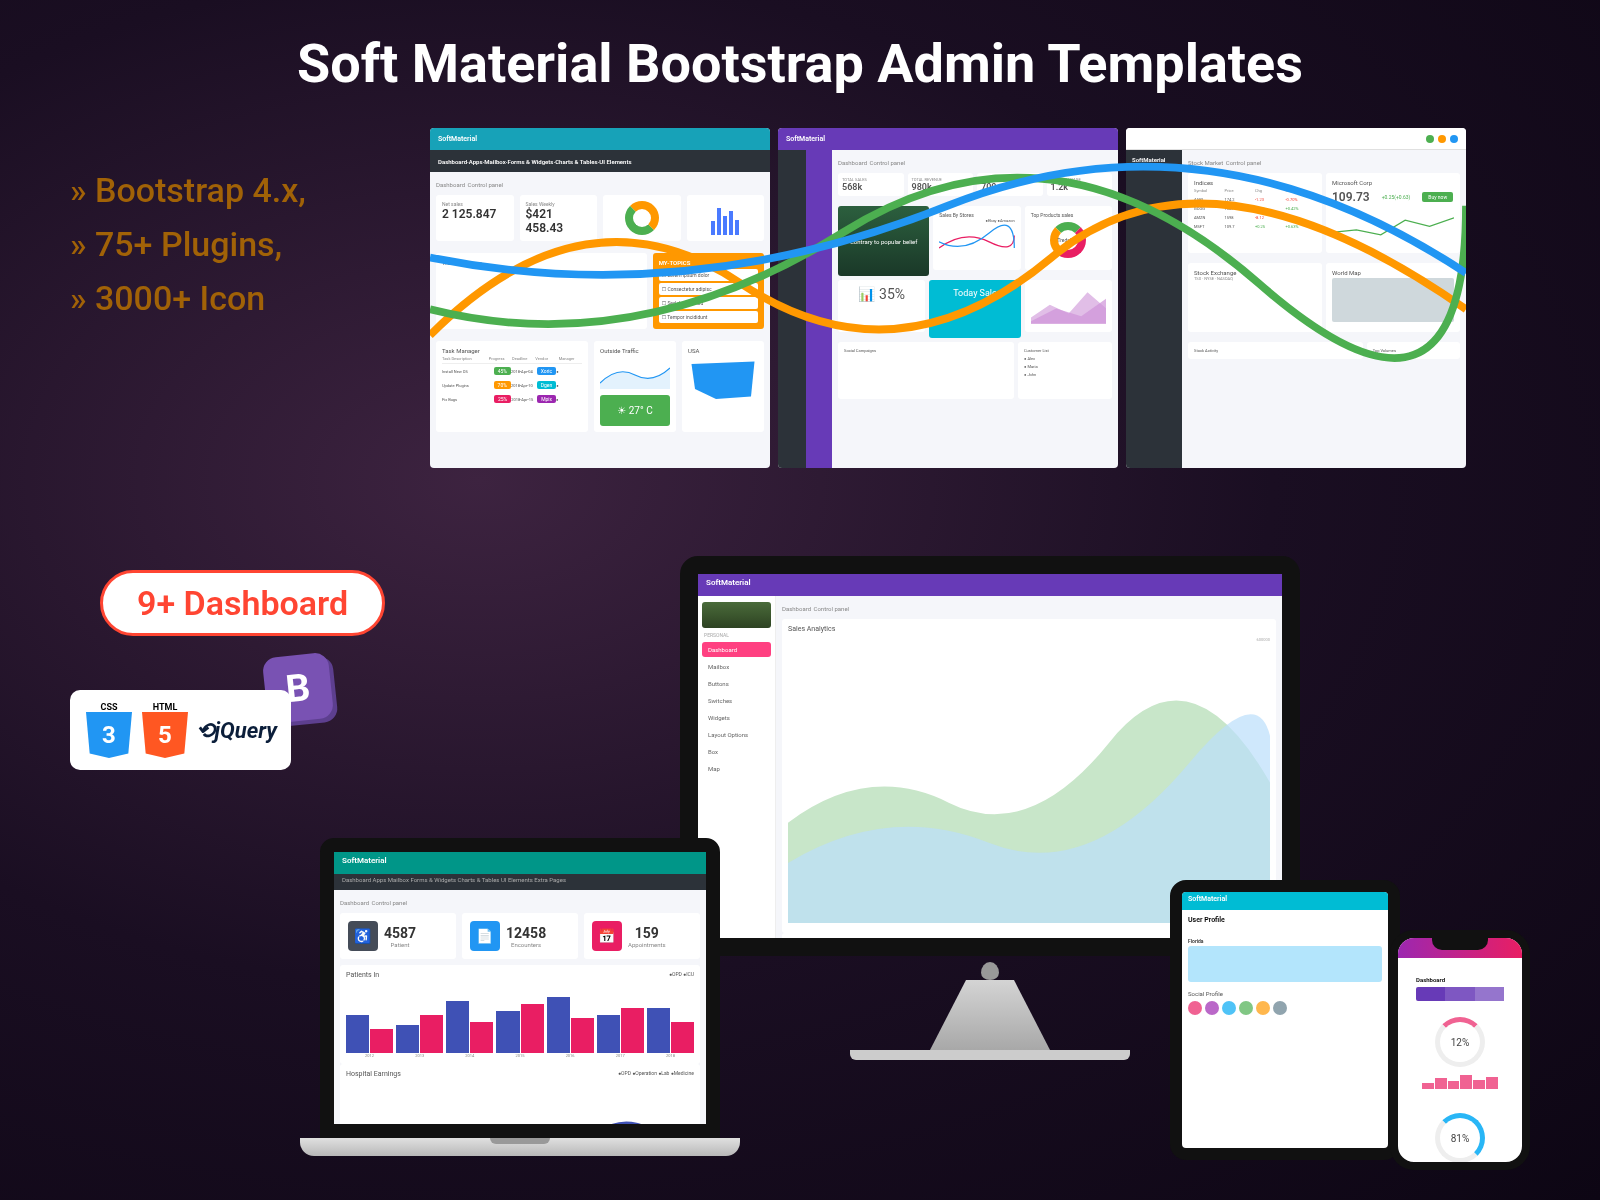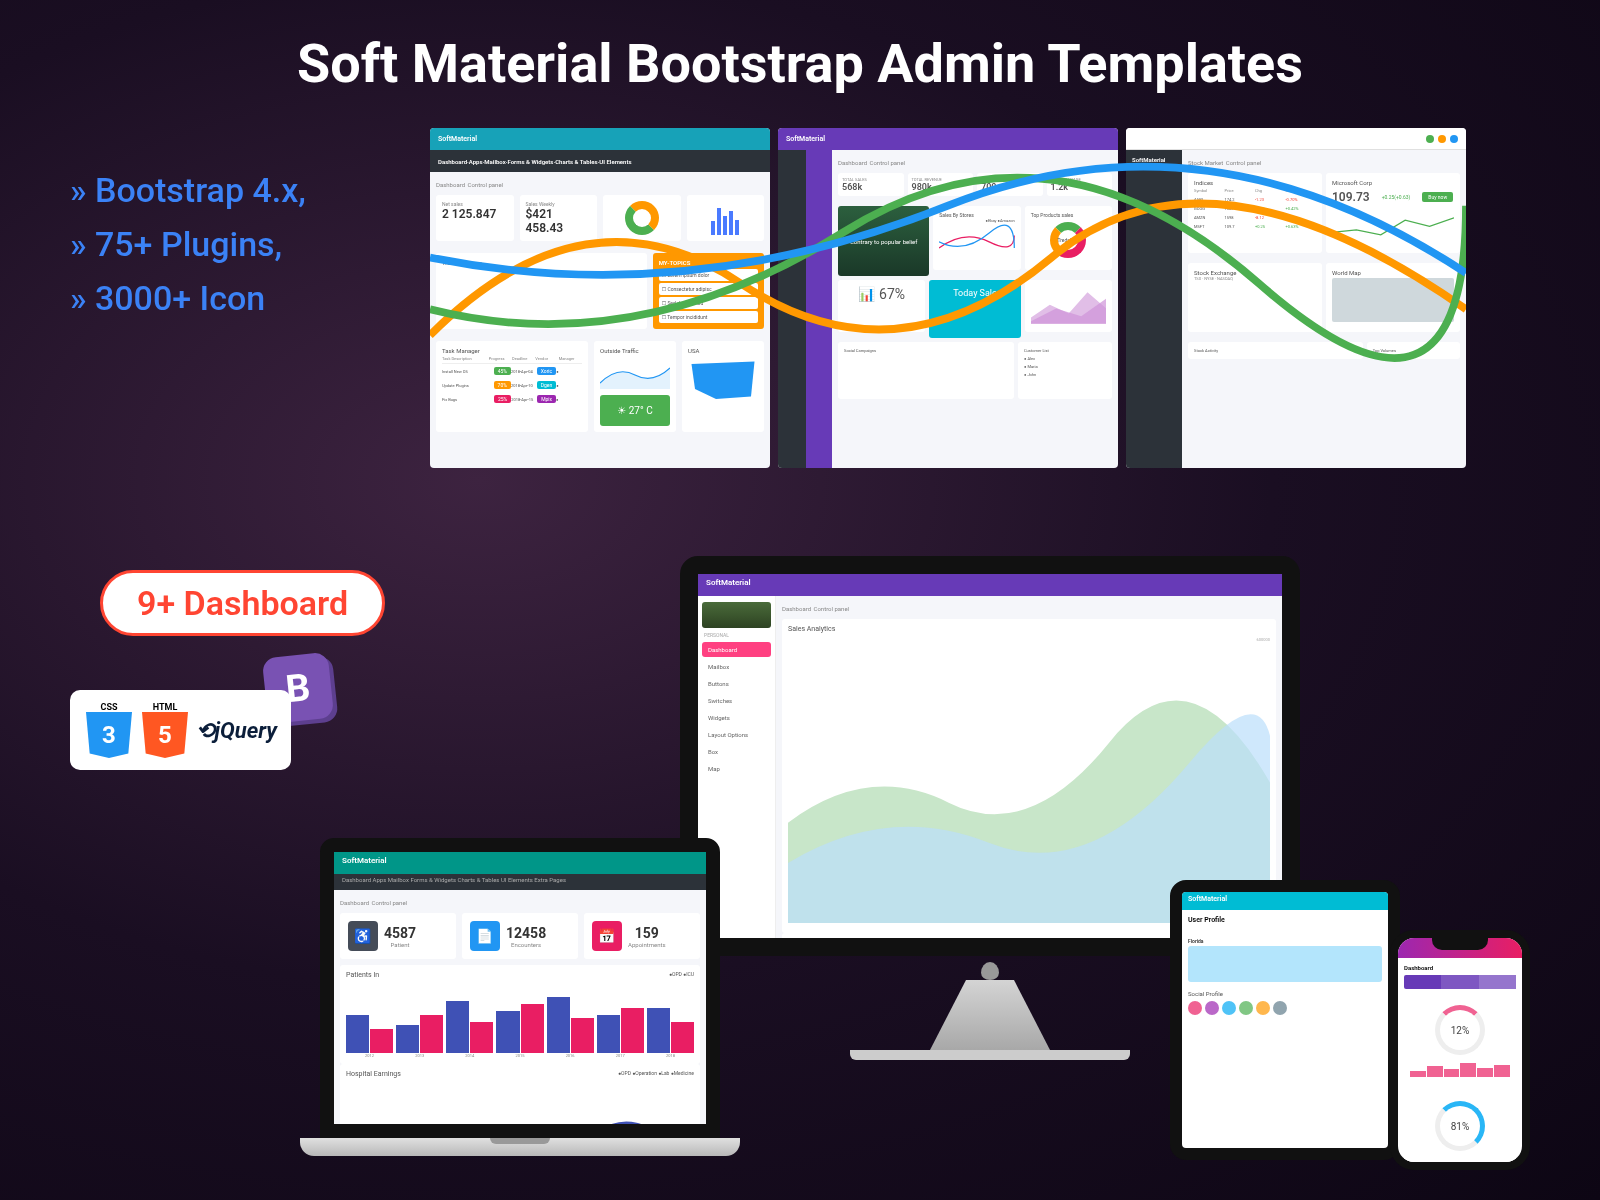--- a/index.html
+++ b/index.html
@@ -15,21 +15,21 @@
   color: #fff;
   font-size: 54px;
   font-weight: 700;
   text-align: center;
   padding-top: 32px;
 }
 .features-list {
   position: absolute;
   left: 70px;
   top: 170px;
-  color: #3b82f6;
+  color: #a16207;
 }
 .features-list .item {
   font-size: 34px;
   font-weight: 500;
   margin-bottom: 14px;
 }
 .badge-pill {
   position: absolute;
   left: 100px;
   top: 570px;
@@ -376,21 +376,21 @@
               <path d="M0,20 Q20,5 40,15 T60,10" fill="none" stroke="#e91e63"></path>
               <path d="M0,15 Q20,25 40,8 T60,20" fill="none" stroke="#2196f3"></path>
             </svg></div>
         <div class="card" style="flex:1">
             <div style="font-size:5px">Top Products sales</div>
             <div style="width:36px;height:36px;border-radius:50%;border:8px solid #e91e63;border-left-color:#ff9800;border-top-color:#4caf50;margin:4px auto;display:flex;align-items:center;justify-content:center;font-size:5px">Tredshow</div>
           </div>
       </div>
       <div class="row" style="margin-top:4px;gap:4px">
         <div class="card" style="flex:1;text-align:center">
-            <div style="font-size:14px">📊 <span>67%</span></div>
+            <div style="font-size:14px">📊 <span>35%</span></div>
           </div>
         <div style="flex:1;background:#00bcd4;color:#fff;border-radius:3px;padding:8px;text-align:center;font-size:9px">Today Sale</div>
         <div class="card" style="flex:1"><svg viewBox="0 0 60 30">
               <path d="M0,25 L15,15 L30,22 L45,5 L60,18 L60,30 L0,30 Z" fill="#e1bee7"></path>
               <path d="M0,28 L20,18 L40,24 L60,10 L60,30 L0,30 Z" fill="#ce93d8" opacity=".7"></path>
             </svg></div>
       </div>
       <div class="row" style="margin-top:4px;gap:4px">
         <div class="card" style="flex:2;font-size:4px">
             <div>Social Campaigns</div>
@@ -674,21 +674,21 @@
       <span style="width:14px;height:14px;border-radius:50%;background:#81c784"></span>
       <span style="width:14px;height:14px;border-radius:50%;background:#ffb74d"></span>
       <span style="width:14px;height:14px;border-radius:50%;background:#90a4ae"></span>
     </div>
   </div>
 </div>
 
 <div class="iphone">
   <div class="notch"></div>
   <div style="background:linear-gradient(90deg,#9c27b0,#e91e63);height:20px"></div>
-  <div style="padding:6px;font-size:6px">
+  <div style="padding:18px;font-size:6px">
     <div style="font-weight:600">Dashboard</div>
     <div style="background:#673ab7;height:14px;border-radius:2px;margin:4px 0;display:flex">
         <span style="flex:1"></span>
         <span style="flex:1;background:#7e57c2"></span>
         <span style="flex:1;background:#9575cd"></span>
       </div>
     <div class="panel" style="text-align:center">
       <div class="gauge" style="border-top-color:#f06292">12%</div>
       <div class="spark-bars">
           <span style="height:40%;background:#f06292"></span>

